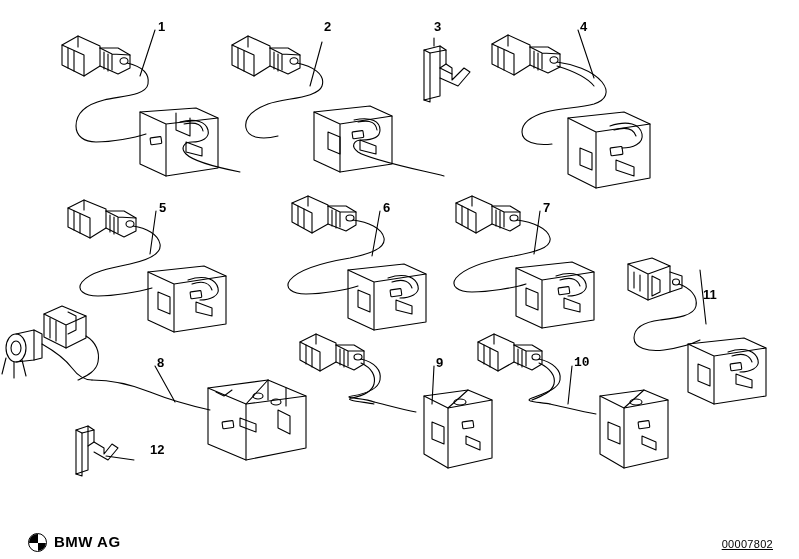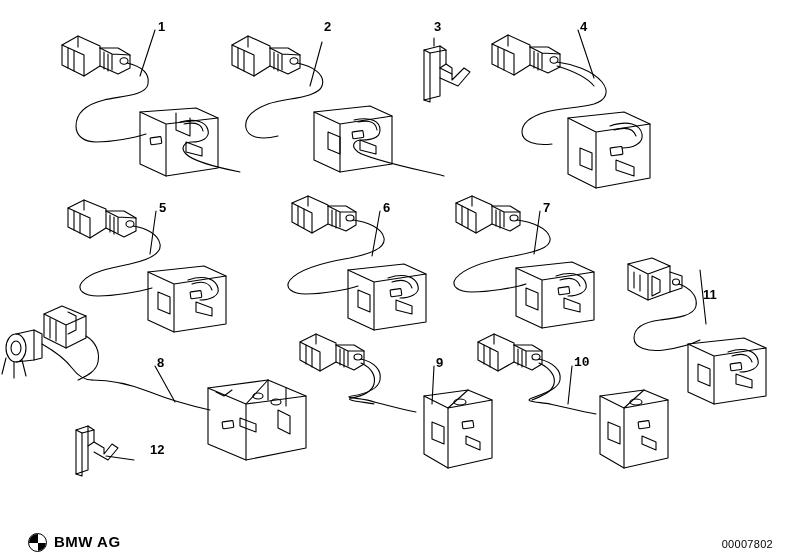--- a/index.html
+++ b/index.html
@@ -67,20 +67,21 @@
     color: #000;
   }
   .doc-id {
     position: absolute;
     right: 26px;
     top: 538px;
     font-family: "Liberation Sans", sans-serif;
     font-size: 11px;
     color: #000;
     letter-spacing: 0.3px;
+    text-decoration: underline;
   }
 </style>
 </head>
 <body>
 
 <div class="page">
 
   <svg class="diagram-svg" viewBox="0 0 799 559">
     <g fill="none" stroke="#000" stroke-width="1.1" stroke-linejoin="round" stroke-linecap="round">
 

